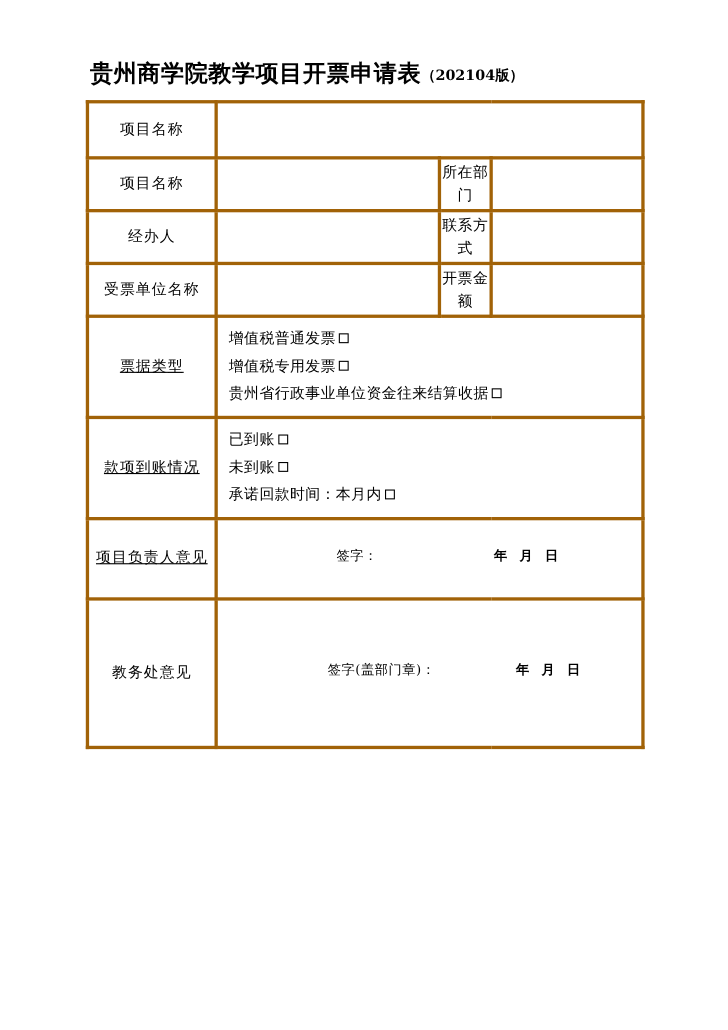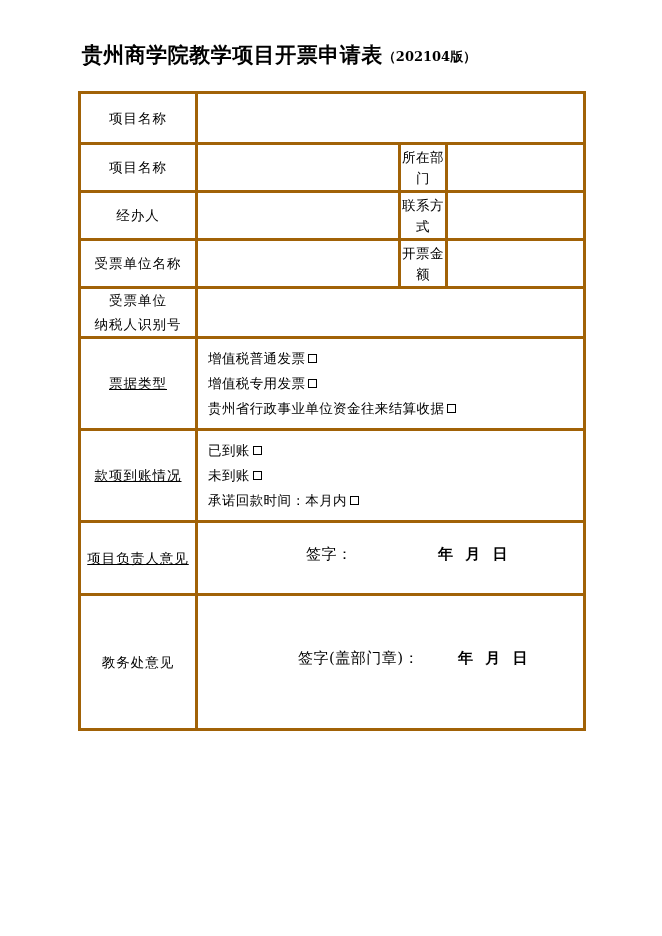--- a/index.html
+++ b/index.html
@@ -18,21 +18,21 @@
     position: relative;
     width: 662px;
     height: 936px;
     background: #ffffff;
   }
 
   
   .doc-title {
     position: absolute;
     left: 0;
-    top: 41px;
+    top: 53px;
     width: 558px;
     text-align: center;
     white-space: nowrap;
   }
   .doc-title .title-main {
     font-size: 21px;
     font-weight: bold;
     letter-spacing: 0.5px;
   }
   .doc-title .title-version {
@@ -106,21 +106,21 @@
 
   
   .sign-cell {
     position: relative;
     vertical-align: bottom;
   }
   .sign-row {
     display: flex;
     align-items: baseline;
     padding: 0 16px 6px 0;
-    font-size: 15px;
+    font-size: 12px;
     letter-spacing: 0.5px;
   }
   .sign-label {
     margin-left: 108px;
     white-space: nowrap;
   }
   .sign-date {
     margin-left: auto;
     white-space: nowrap;
     letter-spacing: 3.5px;
@@ -173,27 +173,20 @@
         <td class="value-cell"></td>
       </tr>
 
       <tr>
         <td class="label-cell h-mid">受票单位名称</td>
         <td class="value-cell"></td>
         <td class="sublabel-cell">开票金额</td>
         <td class="value-cell"></td>
       </tr>
 
-      <tr>
-        <td class="label-cell two-line h-mid">
-          <div>受票单位</div>
-          <div>纳税人识别号</div>
-        </td>
-        <td class="value-cell" colspan="3"></td>
-      </tr>
 
       <tr>
         <td class="label-cell h-tall">票据类型</td>
         <td class="value-cell" colspan="3">
           <div class="option-list">
             <div class="option-line"><span>增值税普通发票</span><span class="checkbox-glyph"></span></div>
             <div class="option-line"><span>增值税专用发票</span><span class="checkbox-glyph"></span></div>
             <div class="option-line"><span>贵州省行政事业单位资金往来结算收据</span><span class="checkbox-glyph"></span></div>
           </div>
         </td>

